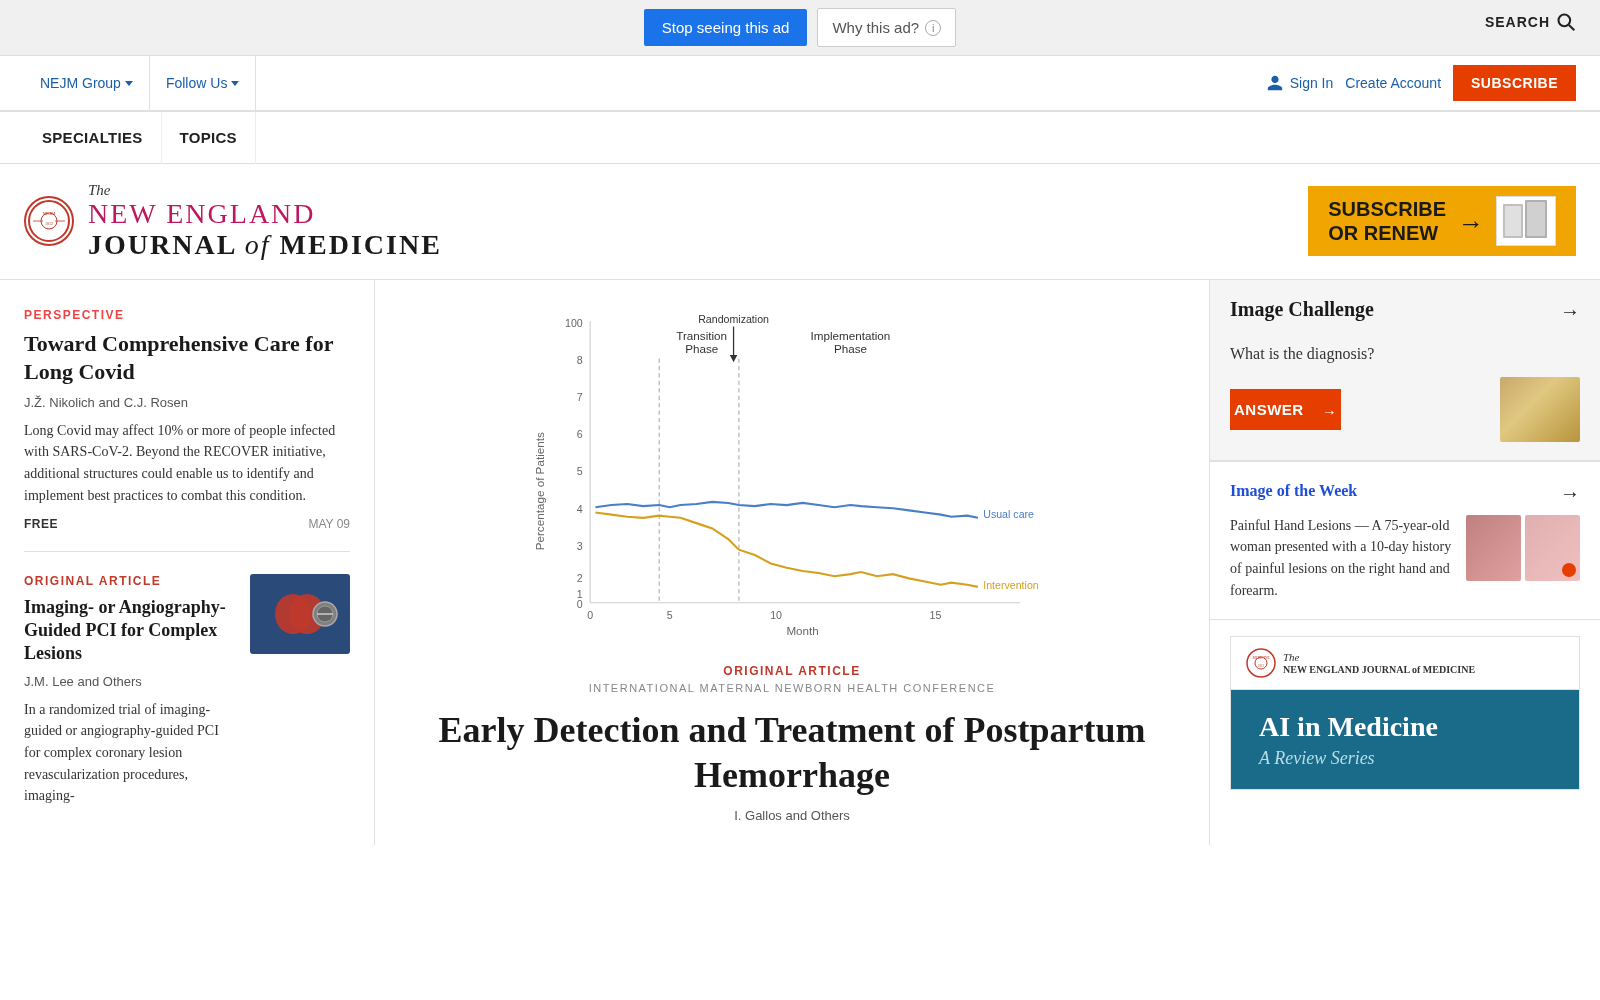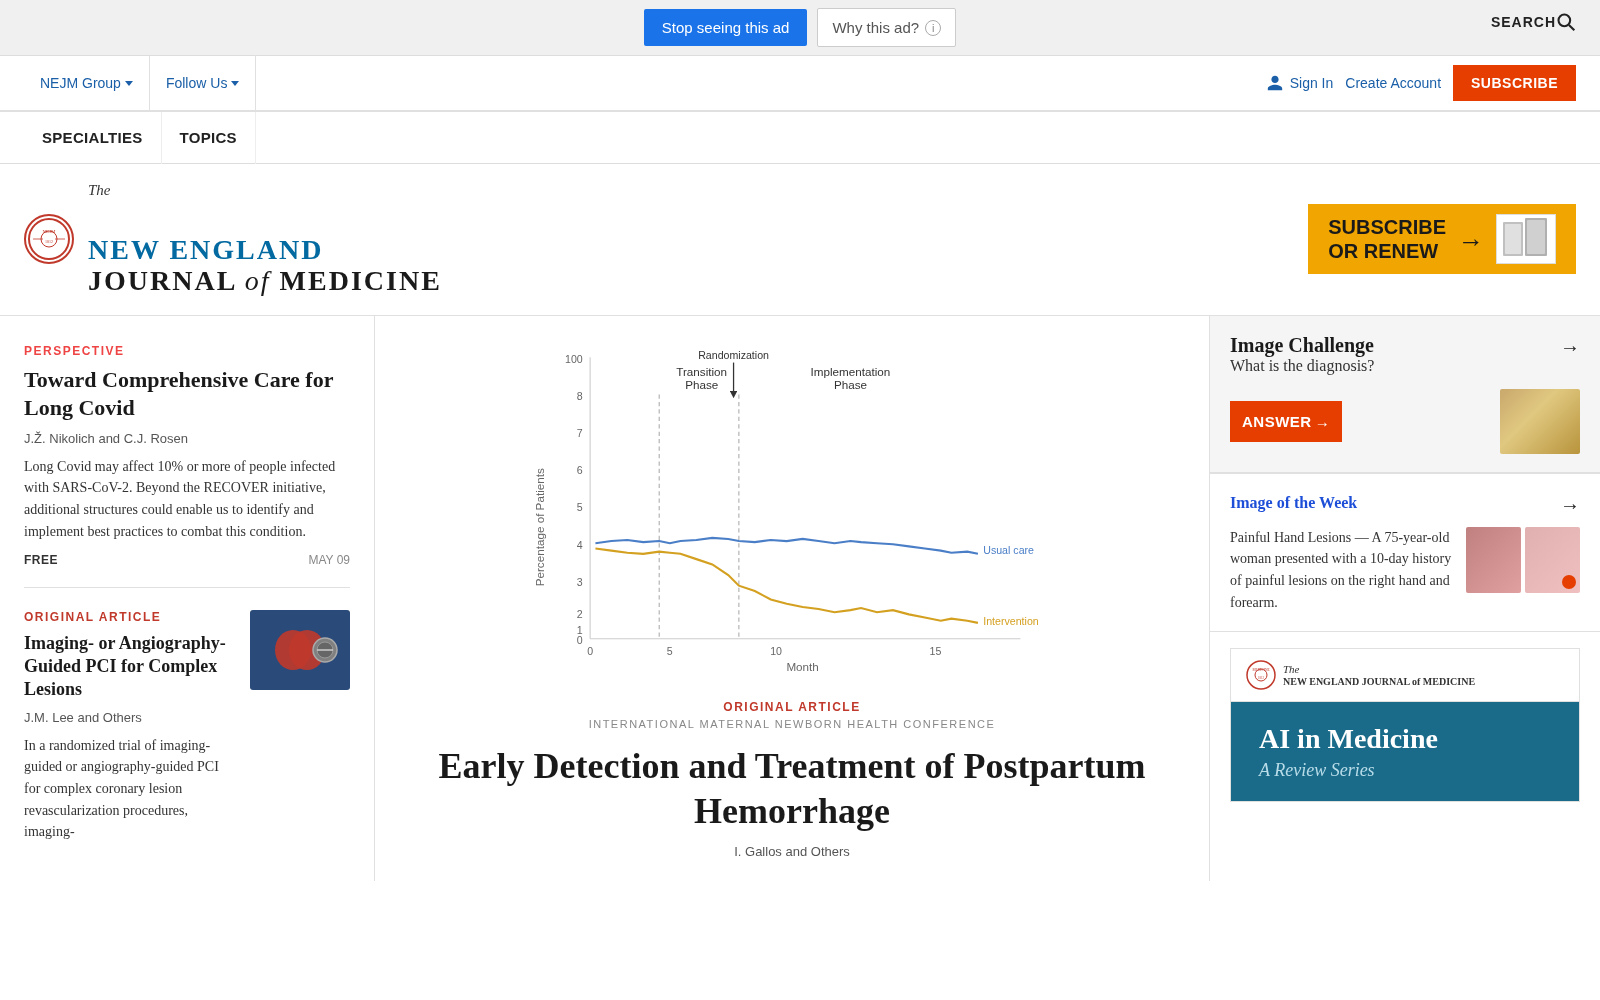--- a/index.html
+++ b/index.html
@@ -118,21 +118,21 @@
       padding: 10px 18px;
       font-size: 14px;
       font-family: Arial, sans-serif;
       font-weight: bold;
       cursor: pointer;
       letter-spacing: 0.5px;
     }
     #search-area {
       display: flex;
       align-items: center;
-      gap: 0;
+      gap: 6px;
       color: #333;
       font-family: Arial, sans-serif;
       font-size: 14px;
       font-weight: bold;
       cursor: pointer;
       letter-spacing: 1px;
       position: absolute;
       right: 24px;
       top: 68px;
     }
@@ -329,21 +329,21 @@
 
     .image-challenge-box {
       background: #f5f5f5;
       padding: 18px 20px;
       border-bottom: 1px solid #e0e0e0;
     }
     .challenge-header {
       display: flex;
       align-items: center;
       justify-content: space-between;
-      margin-bottom: 0;
+      margin-bottom: 24px;
     }
     .challenge-title {
       font-family: Georgia, serif;
       font-size: 20px;
       font-weight: bold;
       color: #1a1a1a;
     }
     .arrow-right {
       font-size: 20px;
       color: #222;
@@ -357,28 +357,28 @@
     .challenge-row {
       display: flex;
       align-items: center;
       justify-content: space-between;
       gap: 12px;
     }
     .answer-btn {
       background: #e53e00;
       color: #fff;
       border: none;
-      padding: 12px 12px;
+      padding: 12px 4px;
       font-size: 15px;
       font-family: Arial, sans-serif;
       font-weight: bold;
       cursor: pointer;
       display: flex;
       align-items: center;
-      gap: 3px;
+      gap: 18px;
       letter-spacing: 0.5px;
     }
     .challenge-img {
       width: 80px; height: 65px;
       background: #c9a86c;
       border-radius: 2px;
       flex-shrink: 0;
     }
 
     .image-week-section {
@@ -550,21 +550,21 @@
         <circle cx="22" cy="22" r="20" fill="none" stroke="#c0392b" stroke-width="2"></circle>
         <text x="22" y="16" text-anchor="middle" font-size="5" fill="#c0392b" font-family="Georgia,serif">NEJM</text>
         <circle cx="22" cy="22" r="8" fill="none" stroke="#c0392b" stroke-width="1"></circle>
         <text x="22" y="26" text-anchor="middle" font-size="4" fill="#c0392b" font-family="Georgia,serif">1812</text>
         <line x1="6" y1="22" x2="16" y2="22" stroke="#c0392b" stroke-width="0.8"></line>
         <line x1="28" y1="22" x2="38" y2="22" stroke="#c0392b" stroke-width="0.8"></line>
       </svg>
     </div>
     <div class="logo-text">
       <div class="the" style="font-size:15px; font-style:italic; color:#333;">The</div>
-      <div class="nejm" style="font-size:28px; font-weight:bold; color:#0369a1; letter-spacing:2px; line-height:1.1; font-family:Georgia,serif;margin-top:36px;">NEW ENGLAND</div>
+      <div class="nejm" style="font-size:28px; font-weight:normal; color:#be185d; letter-spacing:2px; line-height:1.1; font-family:Georgia,serif;">NEW ENGLAND</div>
       <div style="font-size:28px; font-weight:bold; color:#1a1a1a; letter-spacing:2px; line-height:1.1; font-family:Georgia,serif;">
         <span>JOURNAL</span>
         <span style="font-style:italic; font-weight:normal;">of</span>
         <span>MEDICINE</span>
       </div>
     </div>
   </div>
   <div id="subscribe-banner">
     <div>
       <div class="sub-text">SUBSCRIBE</div>

